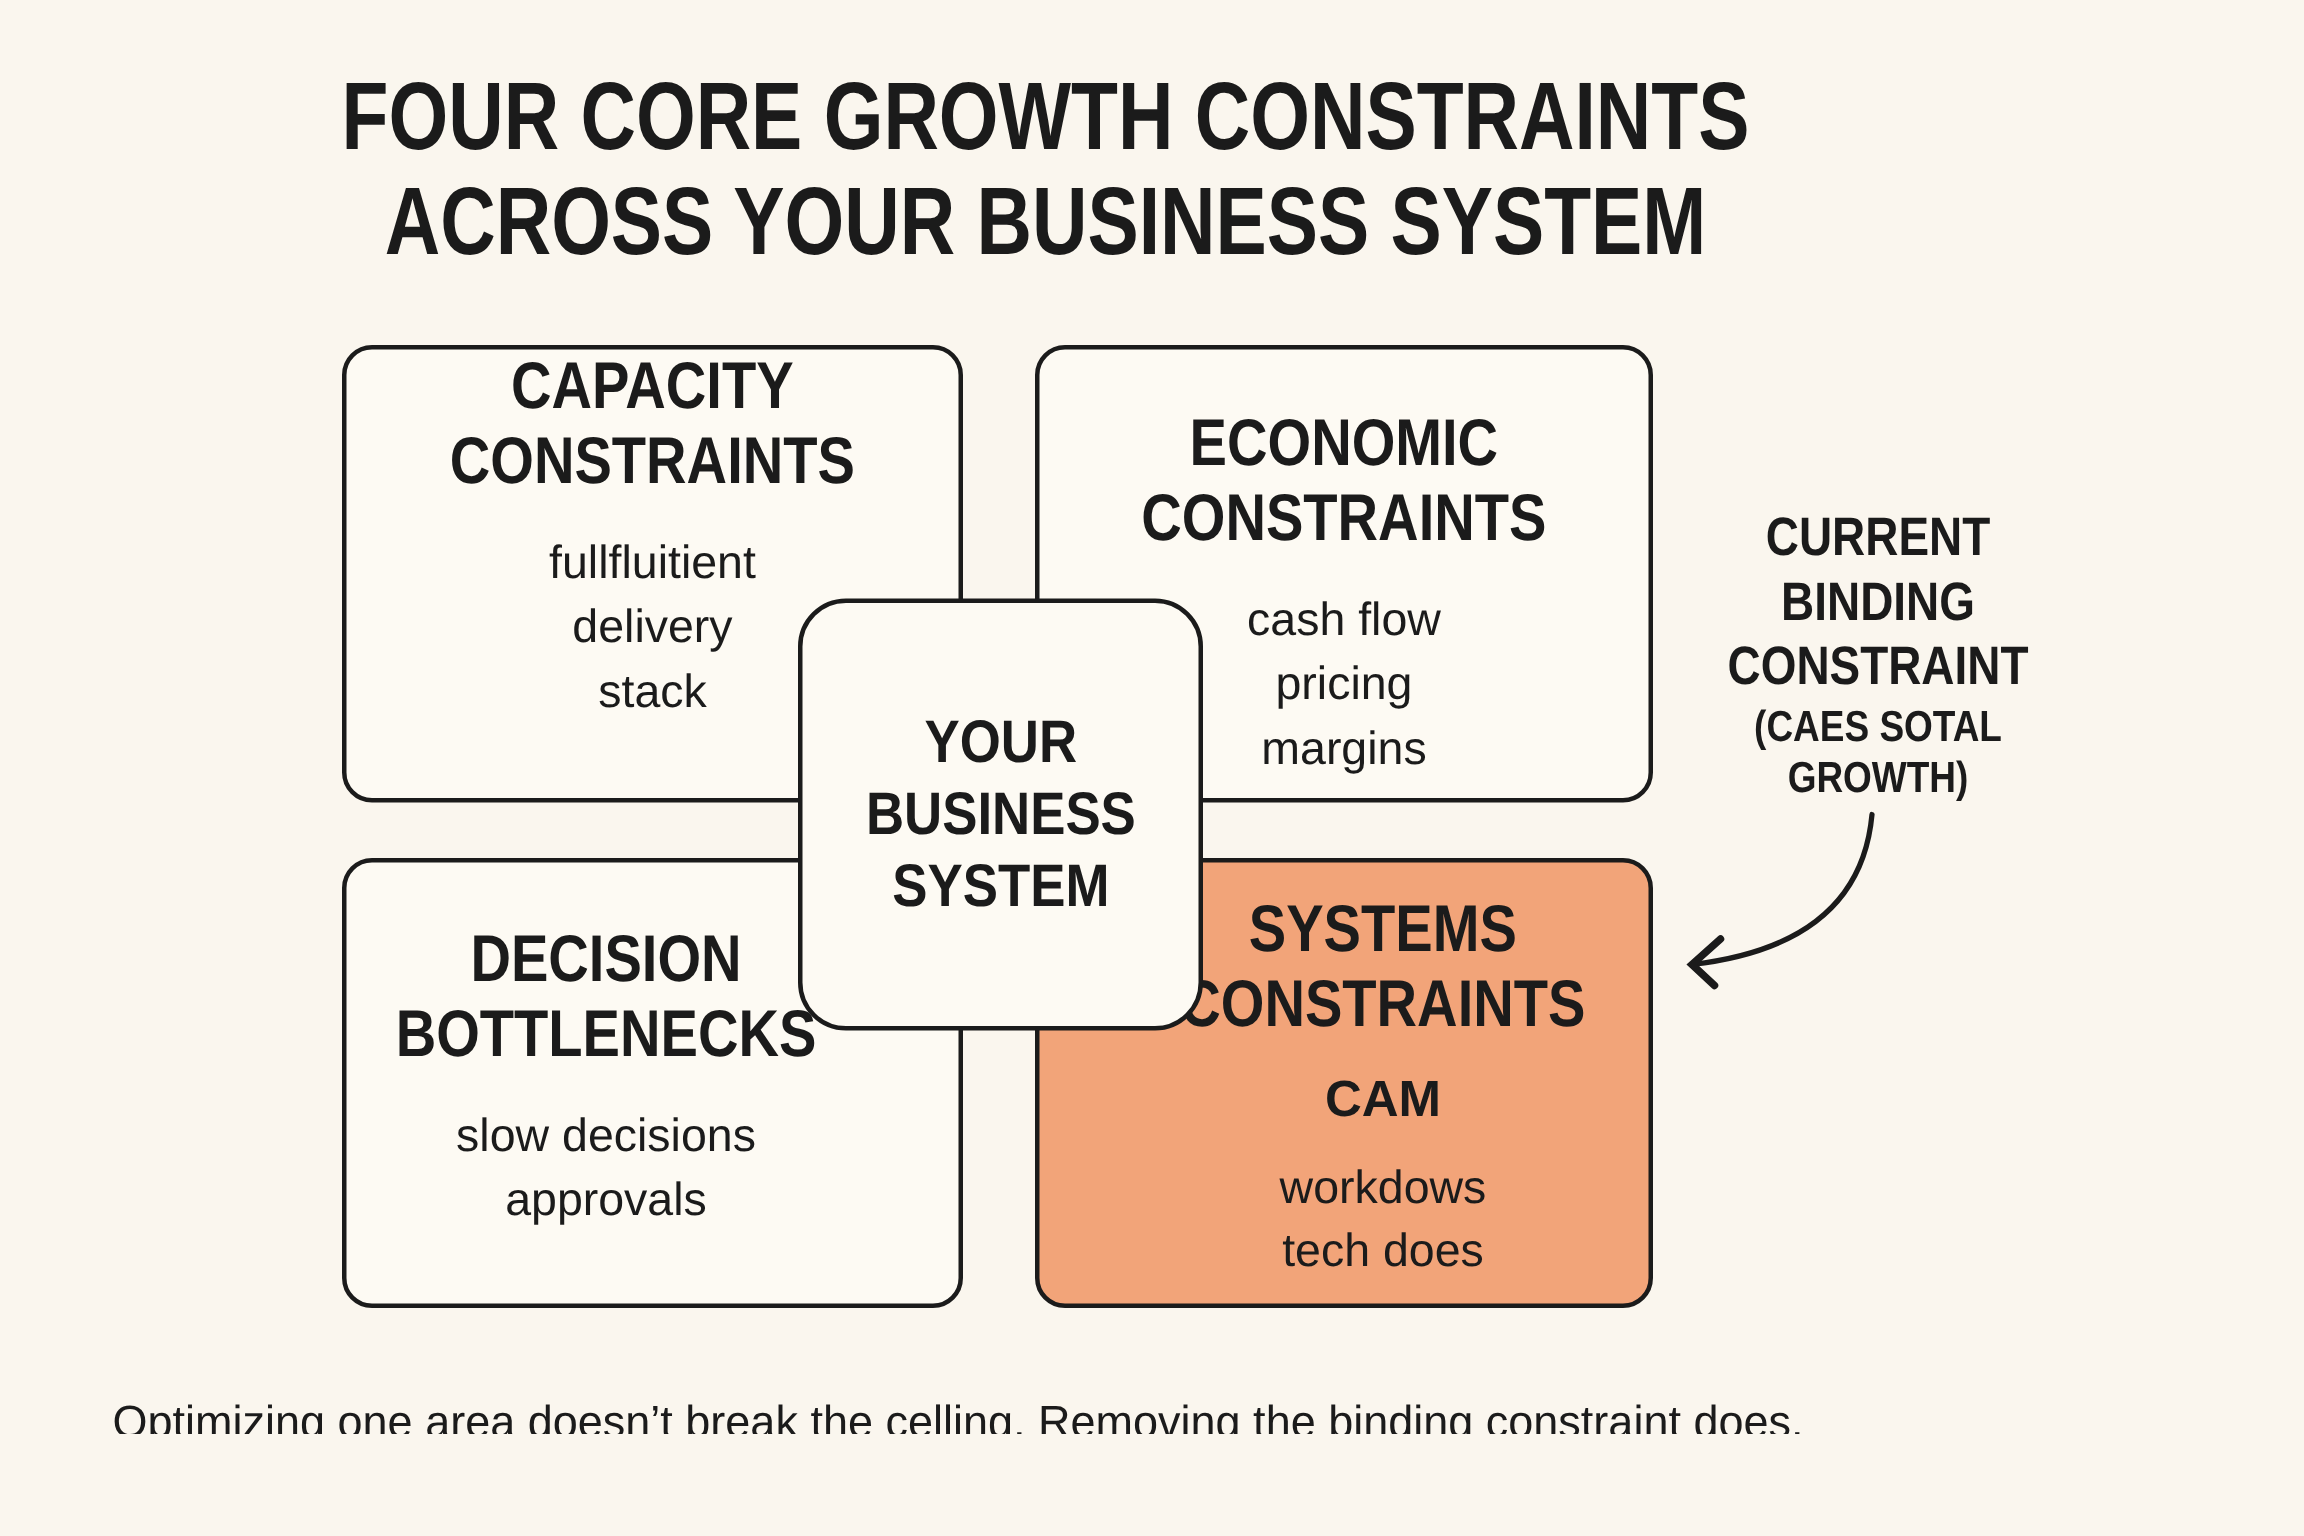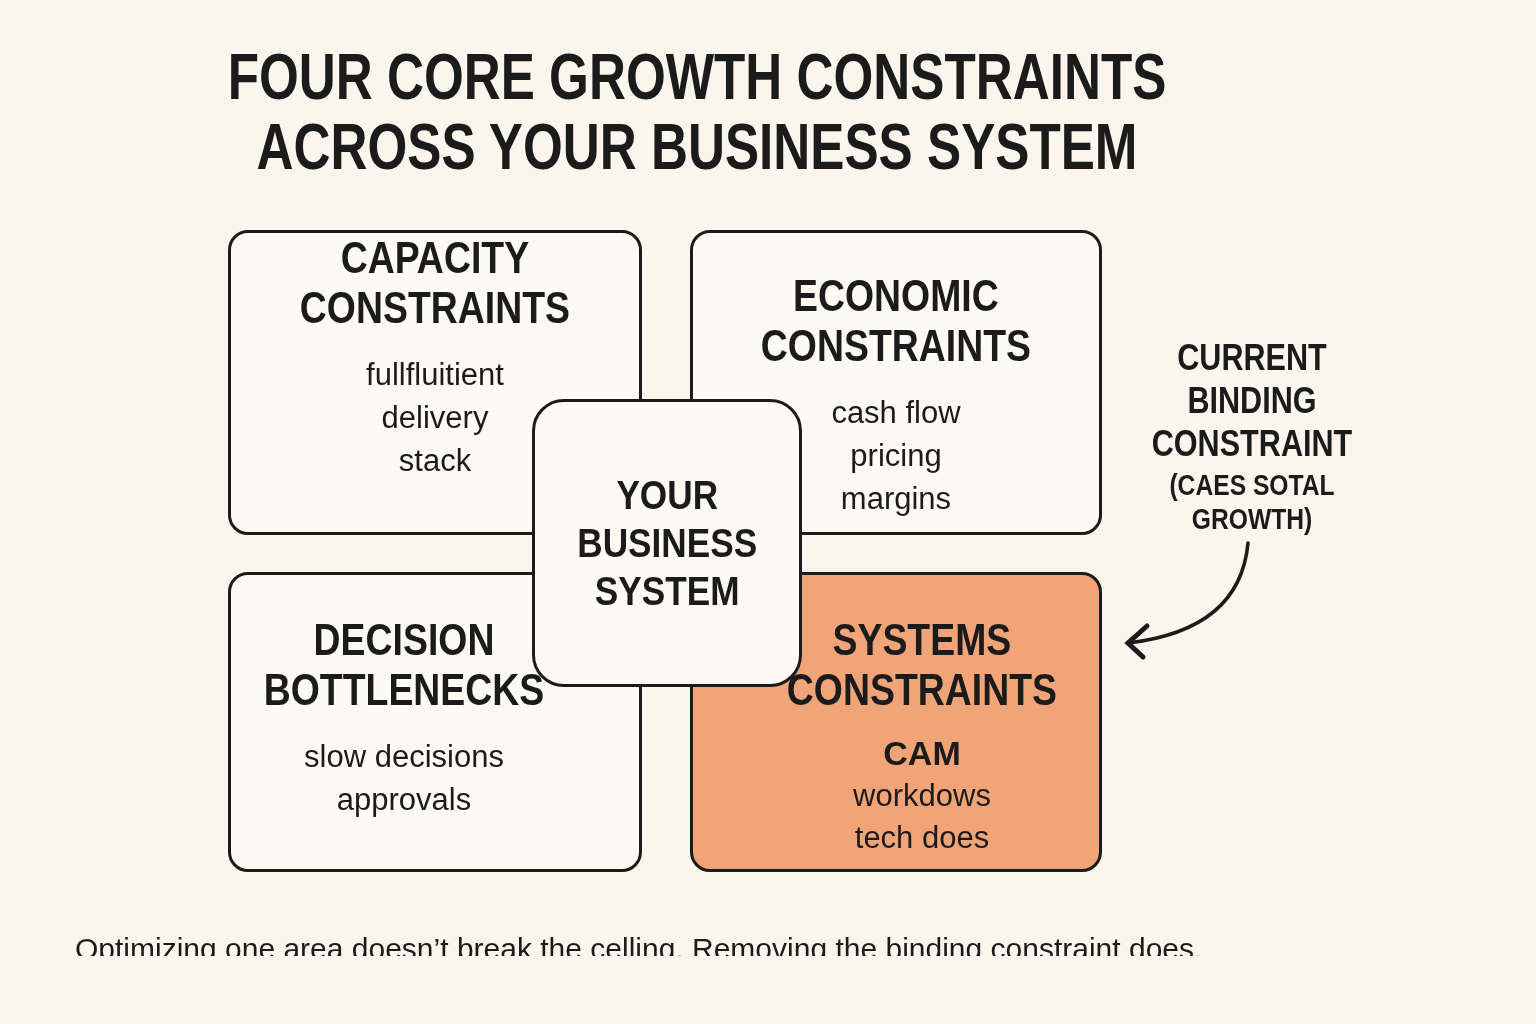--- a/index.html
+++ b/index.html
@@ -41,21 +41,21 @@
     border: 3px solid var(--ink);
     border-radius: 20px;
     display: flex;
     flex-direction: column;
     align-items: center;
     z-index: 1;
   }
   .box.tl { left: 228px; top: 230px; width: 414px; height: 305px; }
   .box.tr { left: 690px; top: 230px; width: 412px; height: 305px; padding-top: 38px; }
   .box.bl { left: 228px; top: 572px; width: 414px; height: 300px; padding-top: 40px; padding-right: 62px; }
-  .box.br { left: 690px; top: 572px; width: 412px; height: 300px; padding-top: 40px; padding-left: 52px;
+  .box.br { left: 690px; top: 572px; width: 412px; height: 300px; padding-top: 20px; padding-left: 52px;
             background: var(--highlight); }
 
   .box-heading {
     font-weight: 700;
     font-size: 44px;
     line-height: 50px;
     text-align: center;
     transform: scaleX(0.85);
   }
   .box-items {
@@ -64,21 +64,21 @@
     line-height: 43px;
     text-align: center;
   }
   .emphasis-item {
     margin-top: 16px;
     font-weight: 700;
     font-size: 34px;
     line-height: 44px;
     text-align: center;
   }
-  .box.br .box-items { margin-top: 0; line-height: 42px; }
+  .box.br .box-items { margin-top: 16px; line-height: 42px; }
 
   
   .hub {
     position: absolute;
     left: 532px; top: 399px; width: 270px; height: 288px;
     background: var(--box-fill);
     border: 3px solid var(--ink);
     border-radius: 32px;
     display: flex;
     align-items: center;

